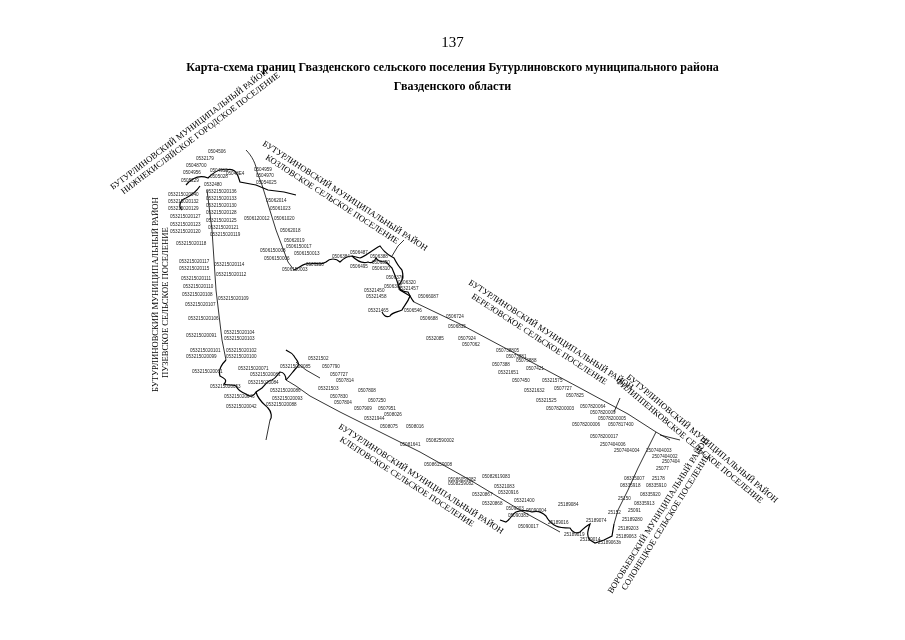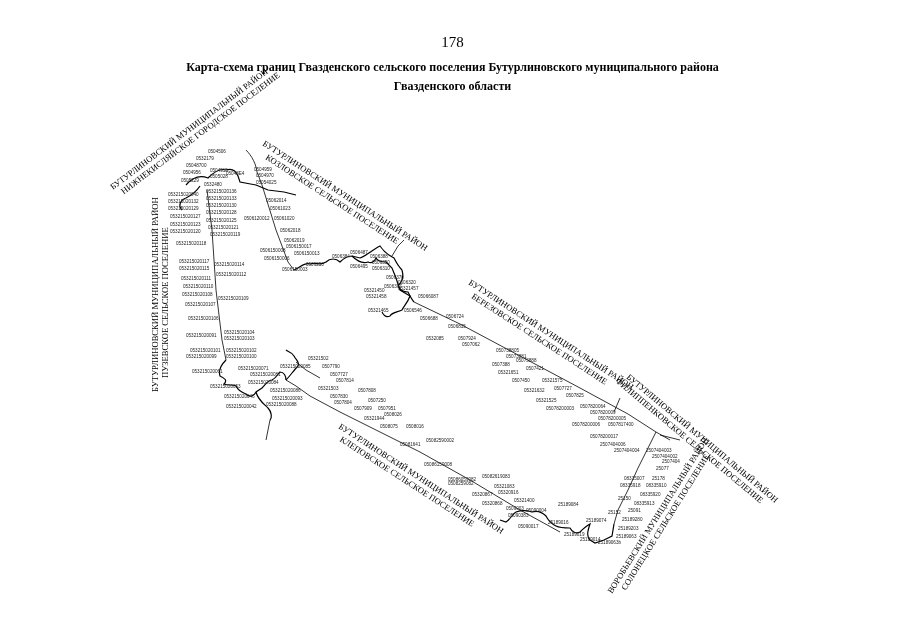--- a/index.html
+++ b/index.html
@@ -8,21 +8,21 @@
   .title { position: absolute; top: 58px; left: 0; width: 905px; text-align: center; font-size: 12px; font-weight: bold; line-height: 19px; }
   svg.map { position: absolute; left: 0; top: 0; }
   .nb-label { font-family: "Liberation Serif", "DejaVu Serif", serif; font-size: 8.6px; fill: #000; }
   .pt-label { font-family: "Liberation Sans", "DejaVu Sans", sans-serif; font-size: 4.6px; fill: #222; }
   .boundary { fill: none; stroke: #000; stroke-width: 1.2; }
   .boundary-thin { fill: none; stroke: #000; stroke-width: 0.8; }
 </style>
 </head>
 <body>
 
-<div class="page-number">178</div>
+<div class="page-number">137</div>
 <div class="title">
   <div>Карта-схема границ Гвазденского сельского поселения Бутурлиновского муниципального района</div>
   <div>Гвазденского области</div>
 </div>
 
 <svg class="map" width="905" height="640" viewBox="0 0 905 640" xmlns="http://www.w3.org/2000/svg">
 
   <g>
 
     <path class="boundary" d="M186,185 C192,178 200,175 208,178 C214,172 220,168 226,170 C232,168 236,171 238,176 L240,182 L256,185 L268,190 L284,192 L296,195"></path>

